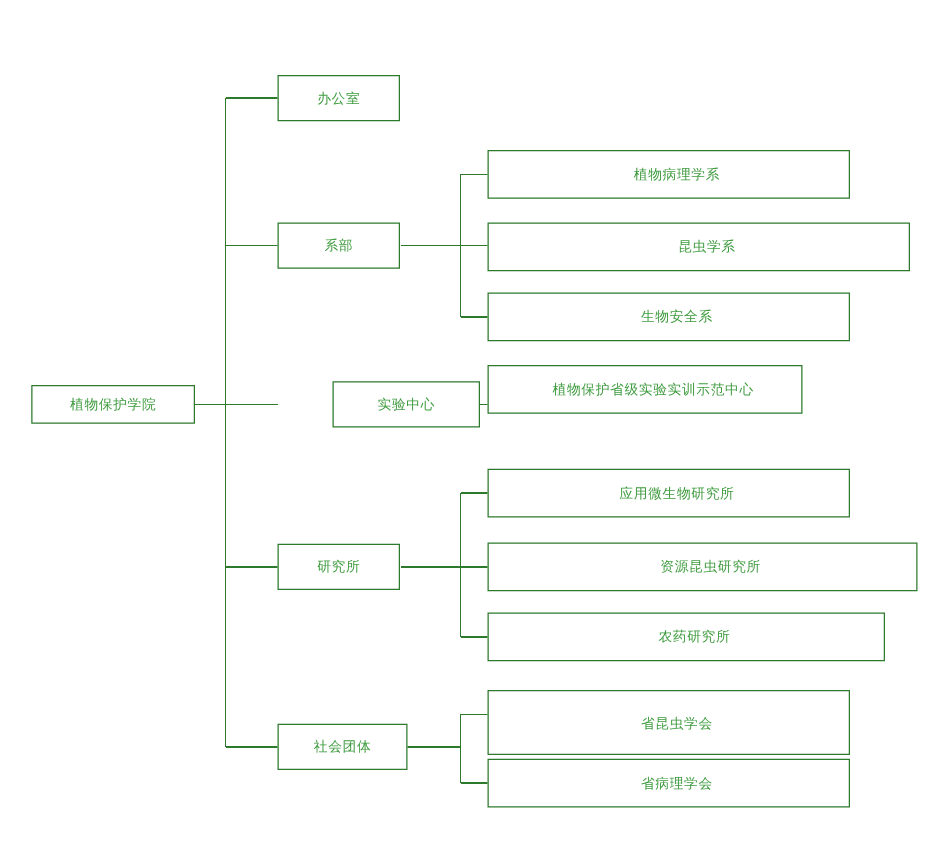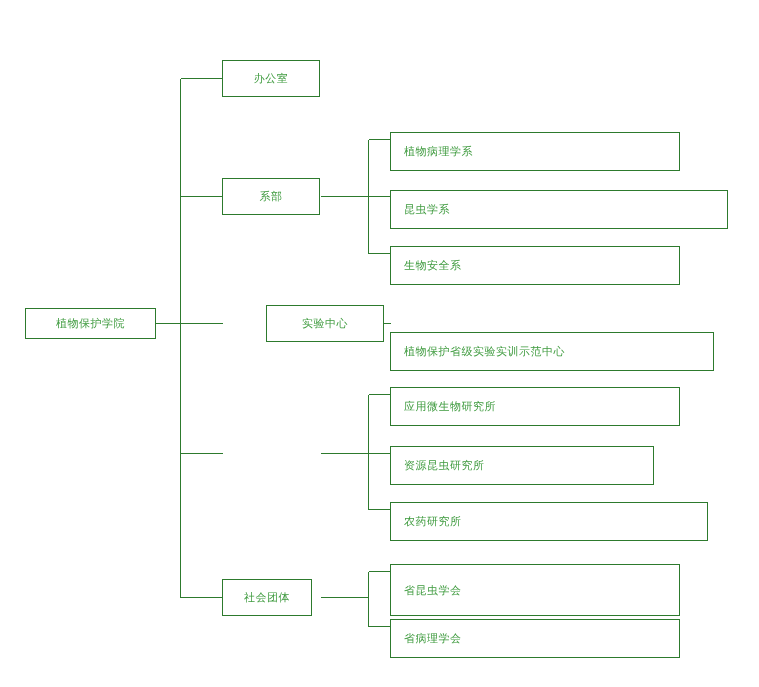--- a/index.html
+++ b/index.html
@@ -36,23 +36,22 @@
     color: #3f9b3f;
     font-size: 11px;
     line-height: 1;
     white-space: nowrap;
     letter-spacing: 0.5px;
   }
   .node.center {
     justify-content: center;
   }
   .node.leftalign {
-    justify-content: flex-start;
+    justify-content: center;
     padding-left: 13px;
-    margin-top: 12px;
   }
   .node-label {
     display: block;
   }
 </style>
 </head>
 <body>
 
 <div id="chart-root">
 
@@ -100,46 +99,49 @@
   </div>
 
   <div class="node center" style="left:222px; top:178px; width:98px; height:37px;">
     <span class="node-label">系部</span>
   </div>
 
   <div class="node center" style="left:222px; top:305px; width:118px; height:37px;margin-left:44px;">
     <span class="node-label">实验中心</span>
   </div>
 
+  <div class="node center" style="left:222px; top:435px; width:98px; height:37px;">
+    <span class="node-label">研究所</span>
+  </div>
 
-  <div class="node center" style="left:222px; top:579px; width:90px; height:37px;align-items:center;">
+  <div class="node center" style="left:222px; top:579px; width:104px; height:37px;align-items:center;">
     <span class="node-label">社会团体</span>
   </div>
 
   <div class="node leftalign" style="left:390px; top:120px; width:290px; height:39px;">
     <span class="node-label">植物病理学系</span>
   </div>
 
   <div class="node leftalign" style="left:390px; top:178px; width:338px; height:39px;">
     <span class="node-label">昆虫学系</span>
   </div>
 
   <div class="node leftalign" style="left:390px; top:234px; width:290px; height:39px;">
     <span class="node-label">生物安全系</span>
   </div>
 
-  <div class="node leftalign" style="left:390px; top:320px; width:324px; height:39px;">
+  <div class="node leftalign" style="left:390px; top:292px; width:252px; height:39px;">
     <span class="node-label">植物保护省级实验实训示范中心</span>
   </div>
 
   <div class="node leftalign" style="left:390px; top:375px; width:290px; height:39px;">
     <span class="node-label">应用微生物研究所</span>
   </div>
 
-  <div class="node leftalign" style="left:390px; top:434px; width:264px; height:39px;">
+  <div class="node leftalign" style="left:390px; top:434px; width:344px; height:39px;">
     <span class="node-label">资源昆虫研究所</span>
   </div>
 
   <div class="node leftalign" style="left:390px; top:490px; width:318px; height:39px;">
     <span class="node-label">农药研究所</span>
   </div>
 
   <div class="node leftalign" style="left:390px; top:552px; width:290px; height:52px;">
     <span class="node-label">省昆虫学会</span>
   </div>

